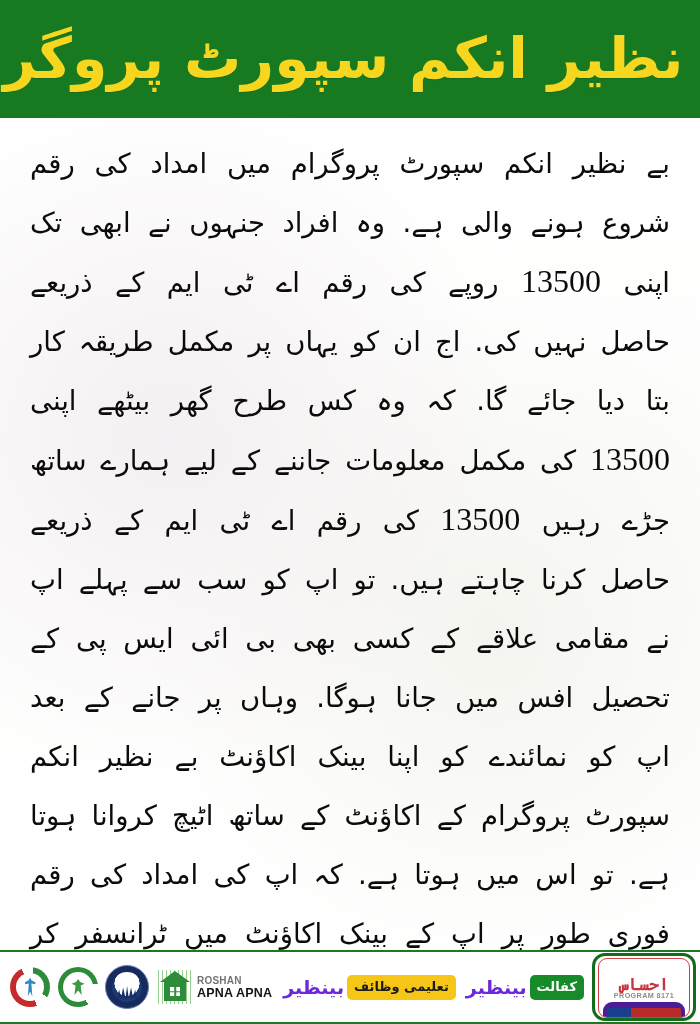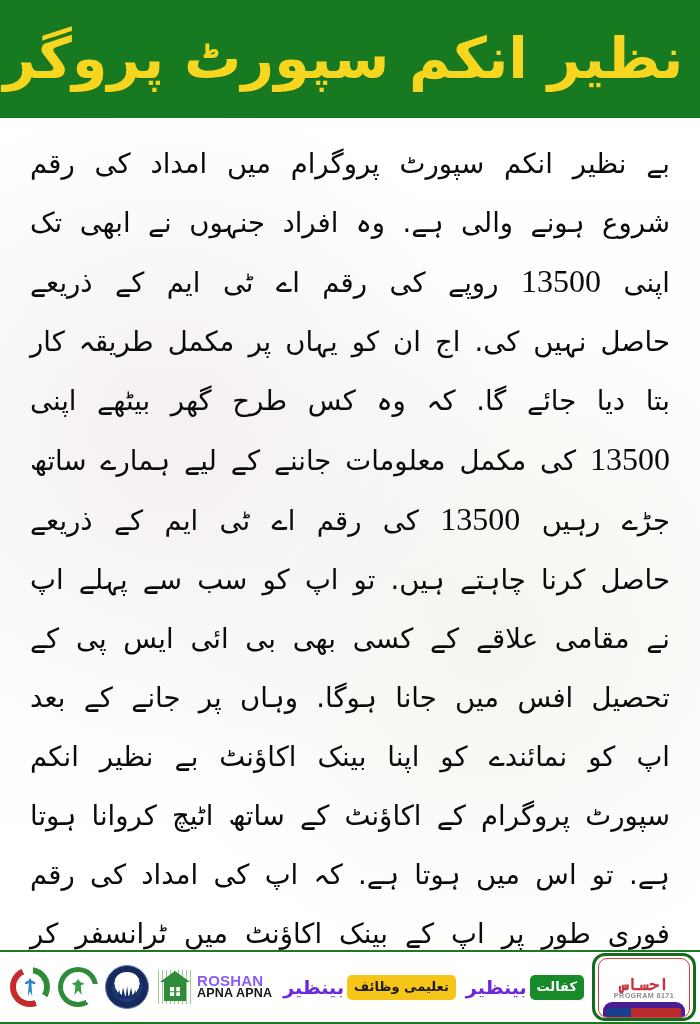--- a/index.html
+++ b/index.html
@@ -293,21 +293,21 @@
     -webkit-mask-image: radial-gradient(circle at 50% 55%, transparent 0 44%, #000 45%);
     mask-image: radial-gradient(circle at 50% 55%, transparent 0 44%, #000 45%);
     opacity: 0.85;
   }
   .rag-text {
     direction: ltr;
     text-align: left;
     line-height: 13px;
   }
   .rag-line1 {
-    font-size: 15px; font-weight: 700; color: #8b5cf6; letter-spacing: 0.2px;
+    font-size: 10px; font-weight: 700; color: #737373; letter-spacing: 0.2px;
   }
   .rag-line2 {
     font-size: 12.5px; font-weight: 700; color: #141414; letter-spacing: 0.2px;
   }
 
   
   .wordmark {
     display: flex;
     flex-direction: row;
     align-items: center;

